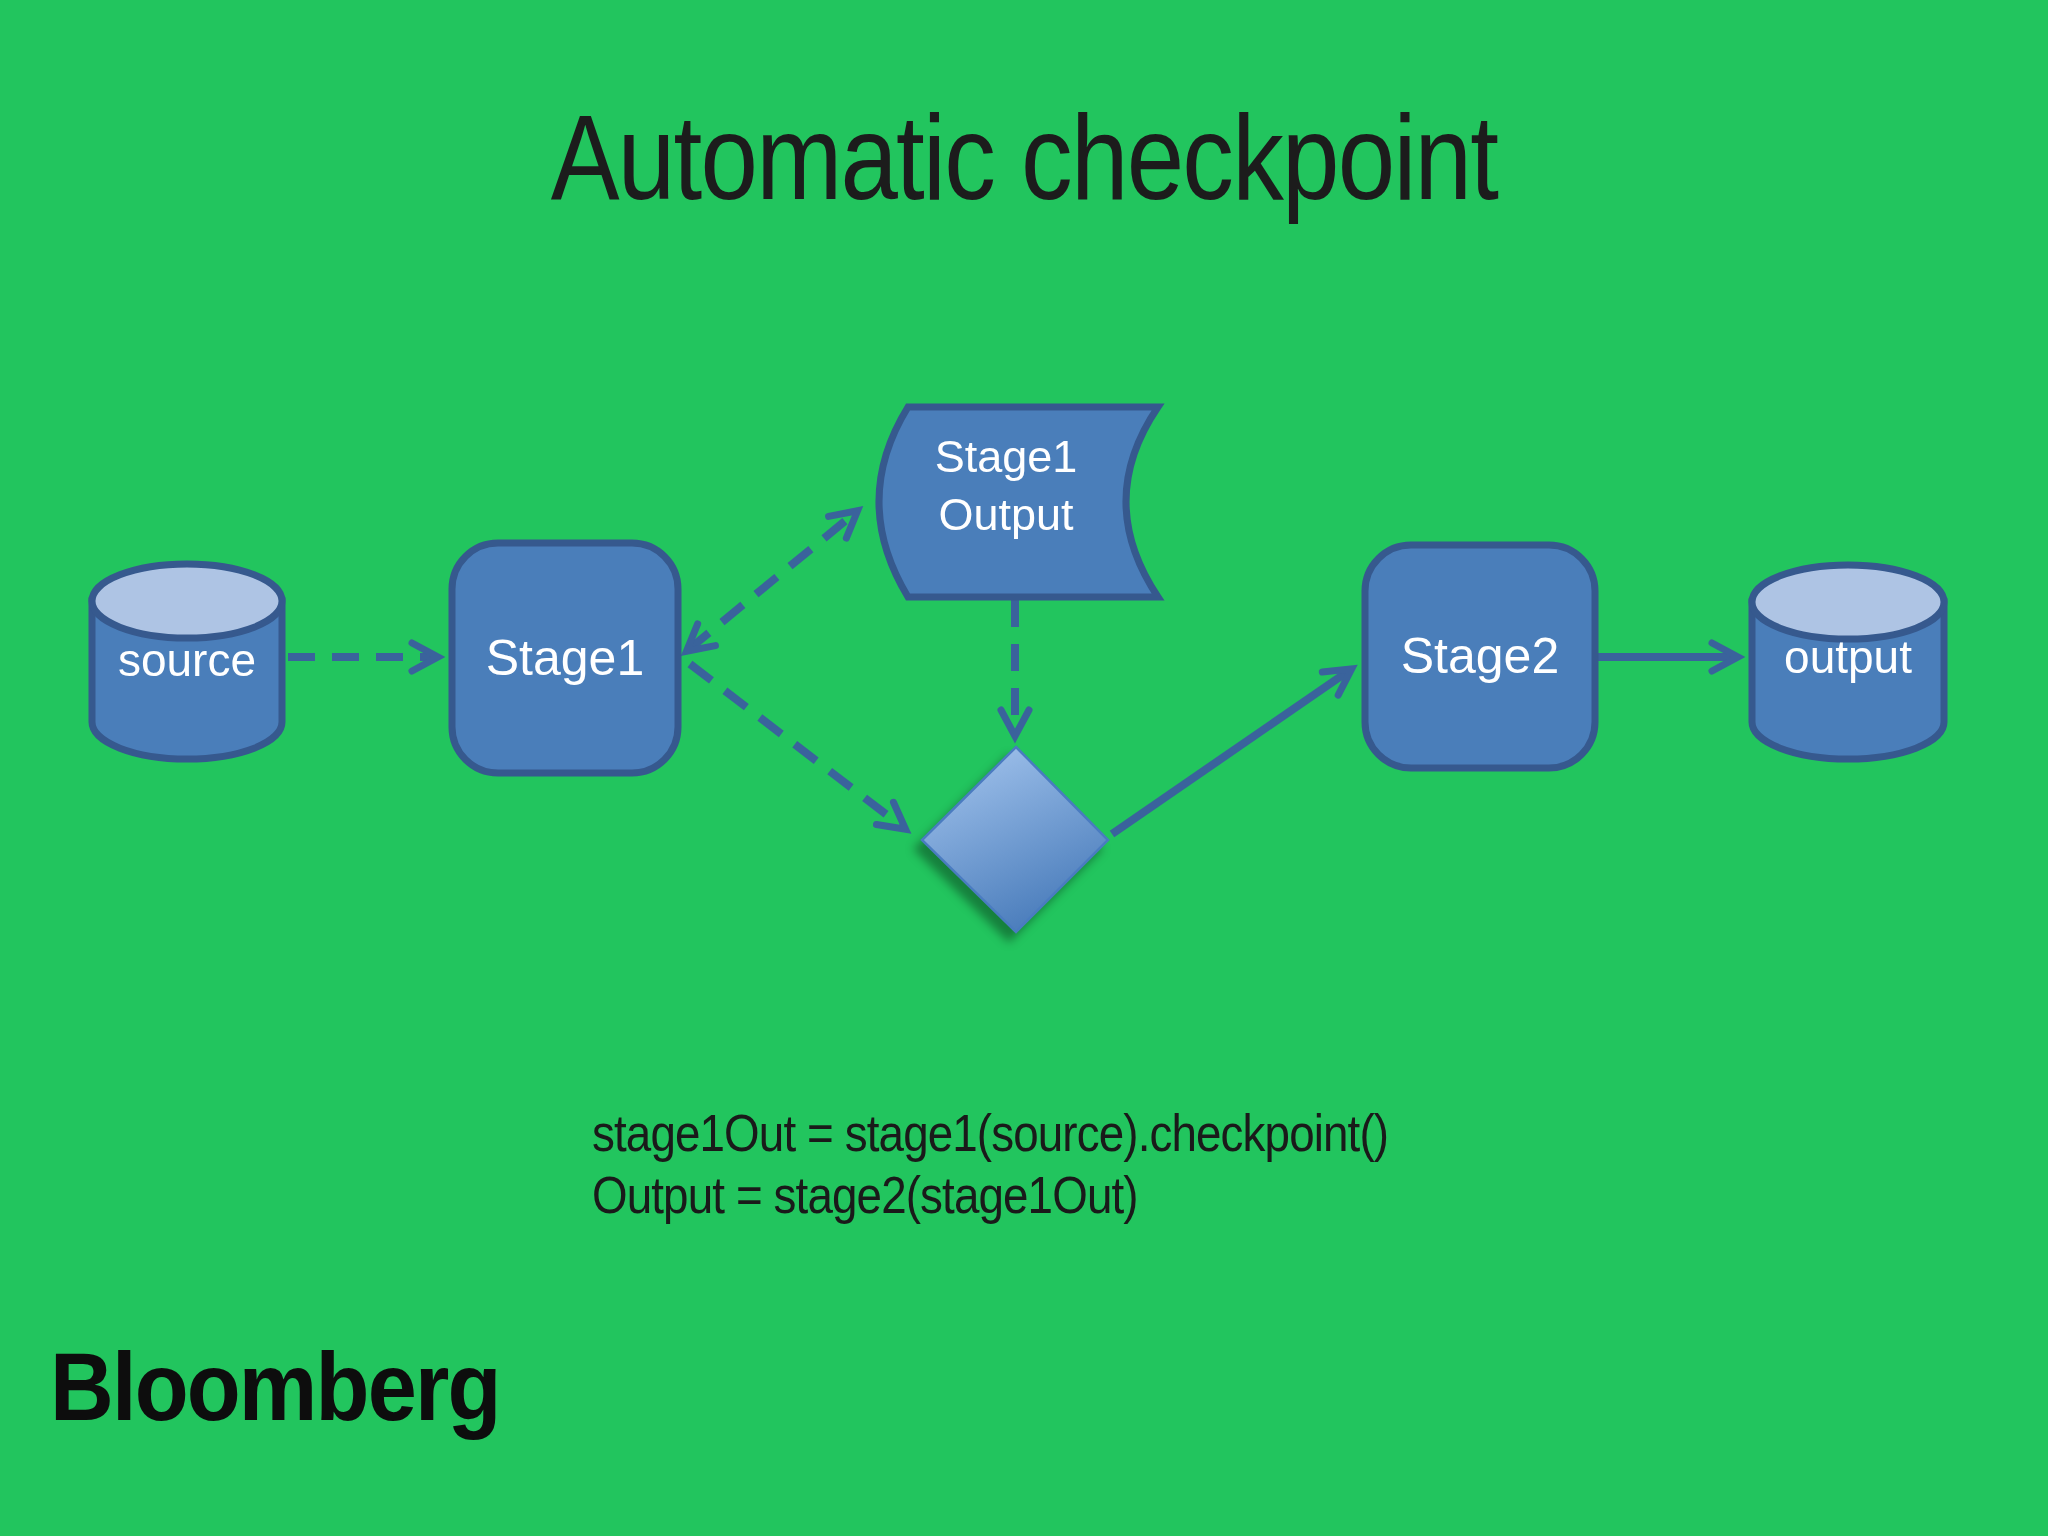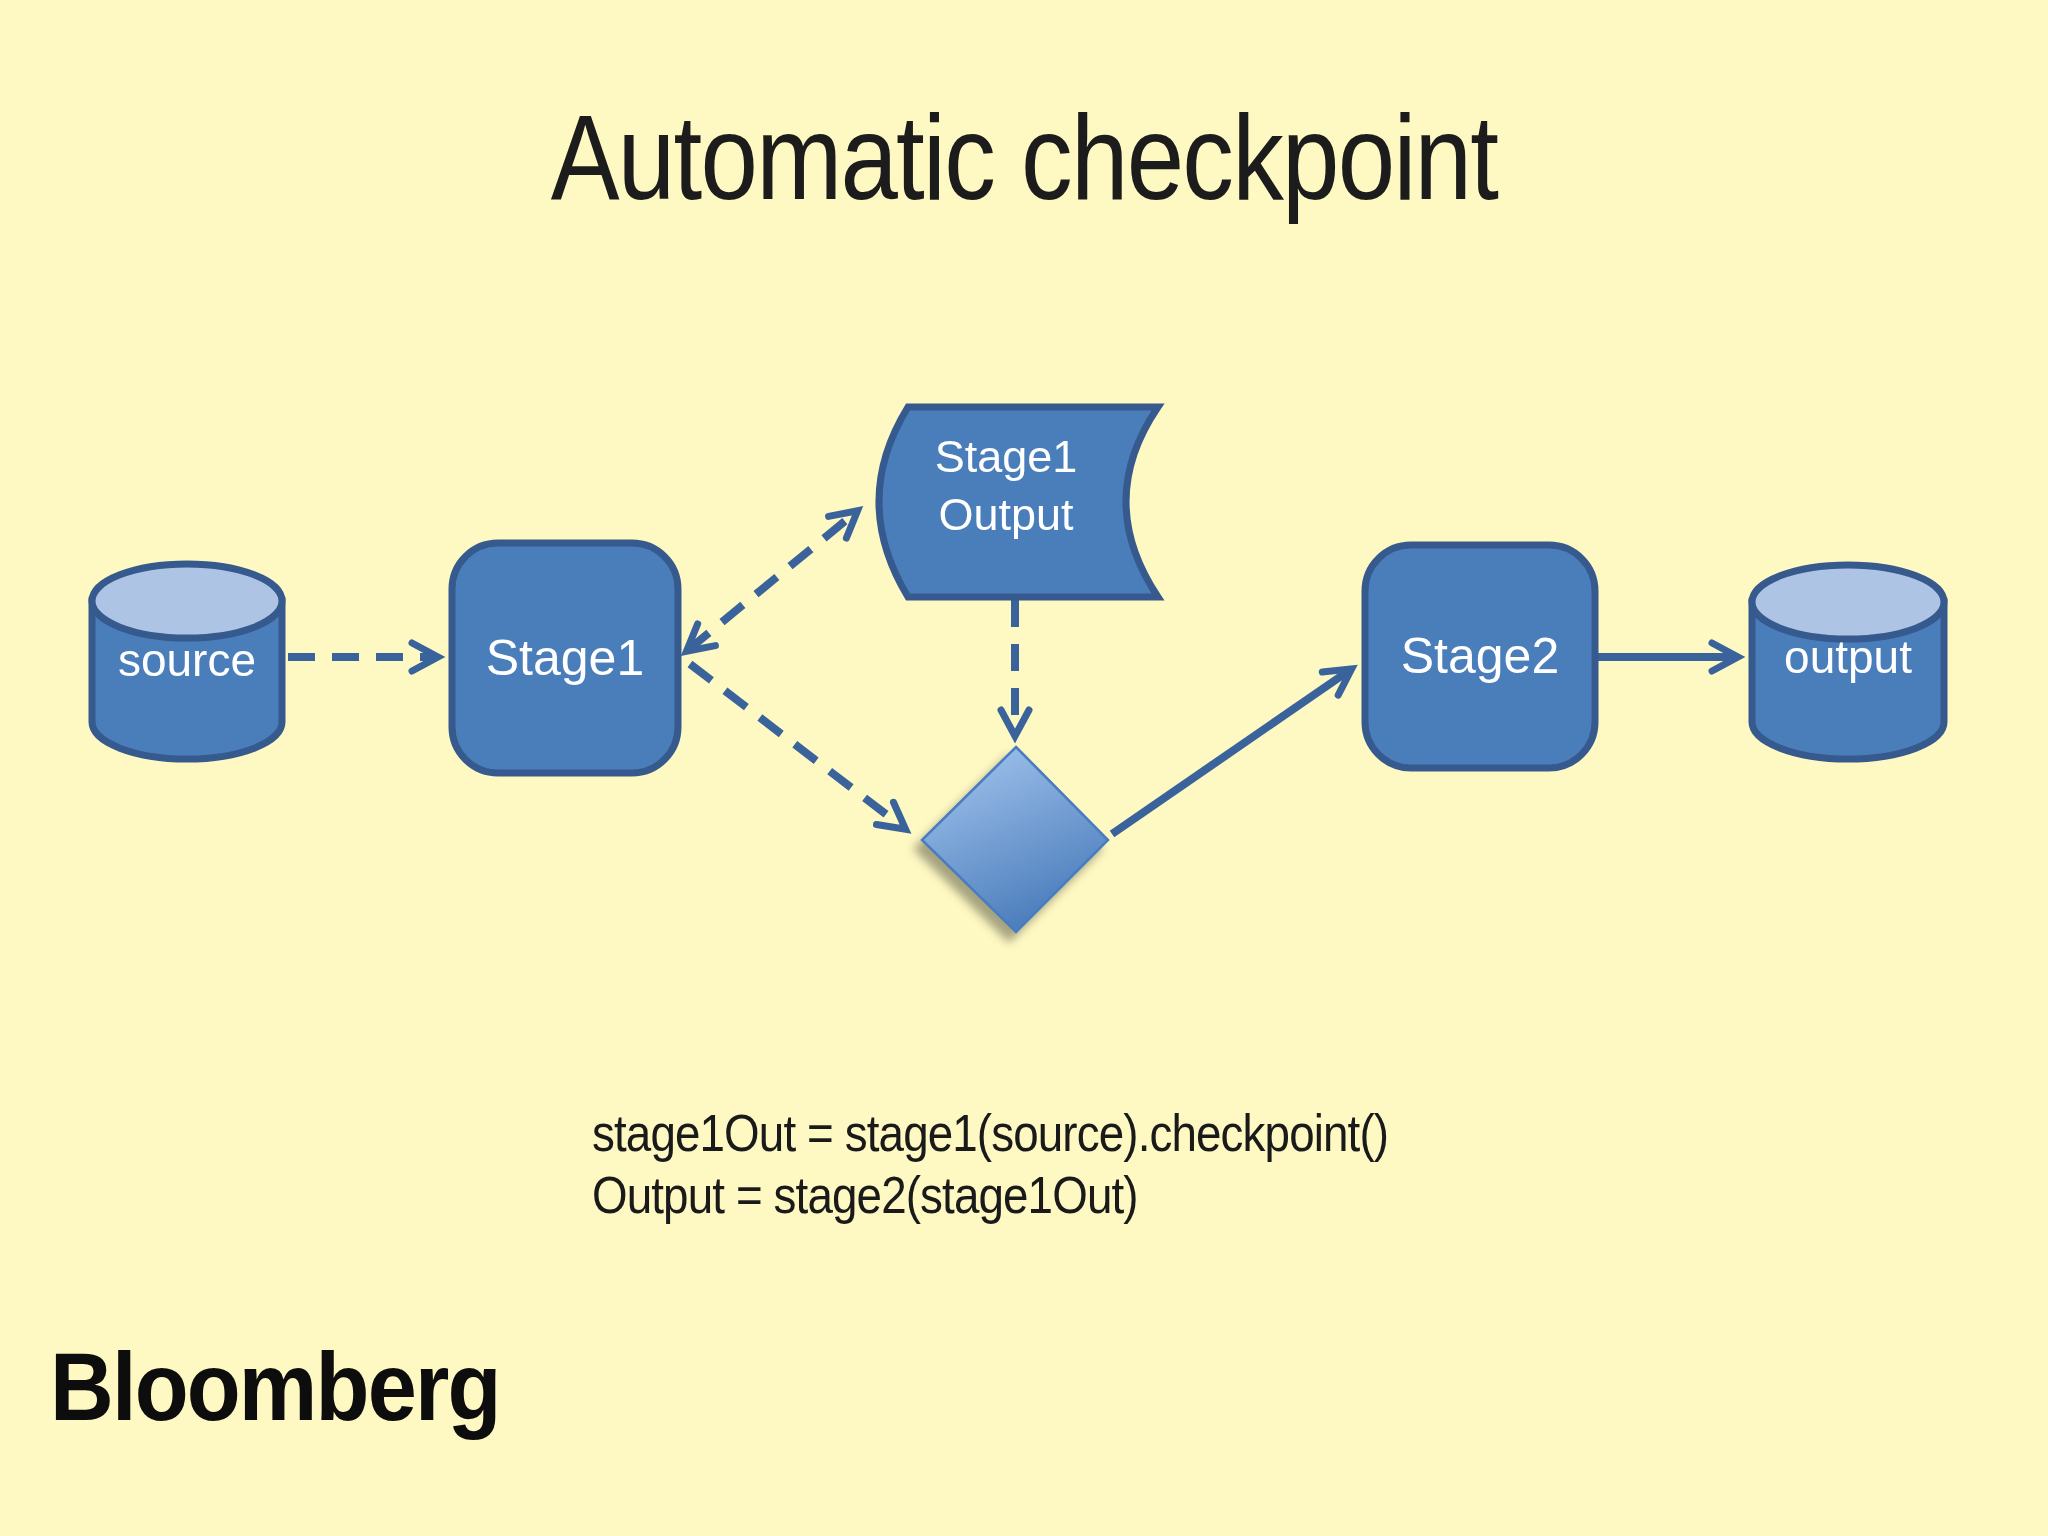--- a/index.html
+++ b/index.html
@@ -1,18 +1,18 @@
 <!DOCTYPE html>
 <html><head>
 <meta charset="utf-8">
 <style>
   html,body { margin:0; padding:0; background:#ffffff; }
   .slide {
     position:relative; width:2048px; height:1536px;
-    background:#fef9c3; overflow:hidden;
+    background:#22c55e; overflow:hidden;
     font-family:"Liberation Sans", sans-serif;
   }
   .slide-title {
     position:absolute; top:88px; left:0; width:2048px;
     text-align:center; font-size:120px; font-weight:400; color:#1c1c1c;
     transform:scaleX(.86); transform-origin:50% 50%;
     letter-spacing:-2px; white-space:nowrap;
   }
   .diagram { position:absolute; left:0; top:0; width:2048px; height:1536px; }
   .edge { fill:none; stroke-width:8; stroke-linecap:butt; }

